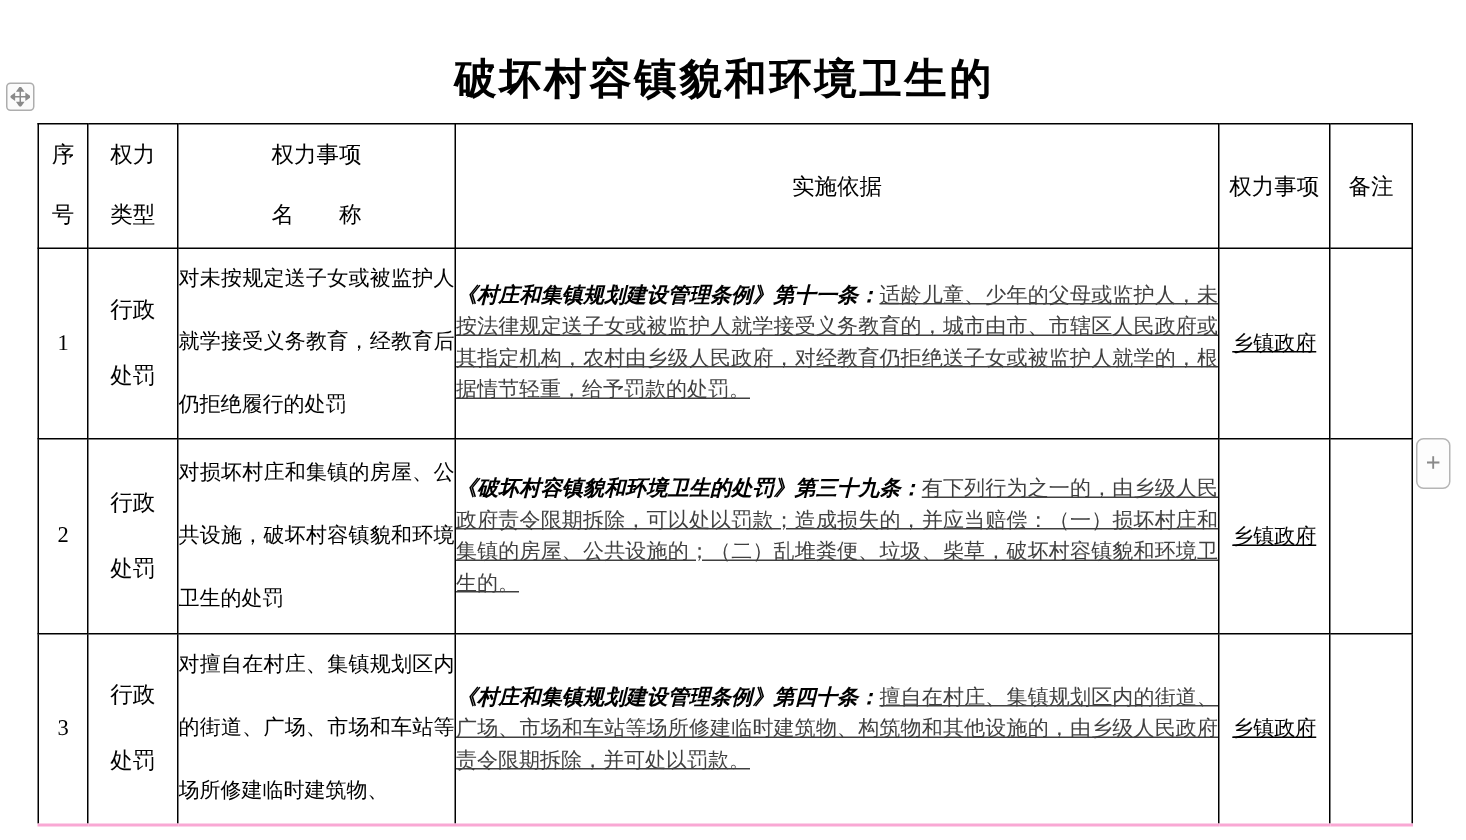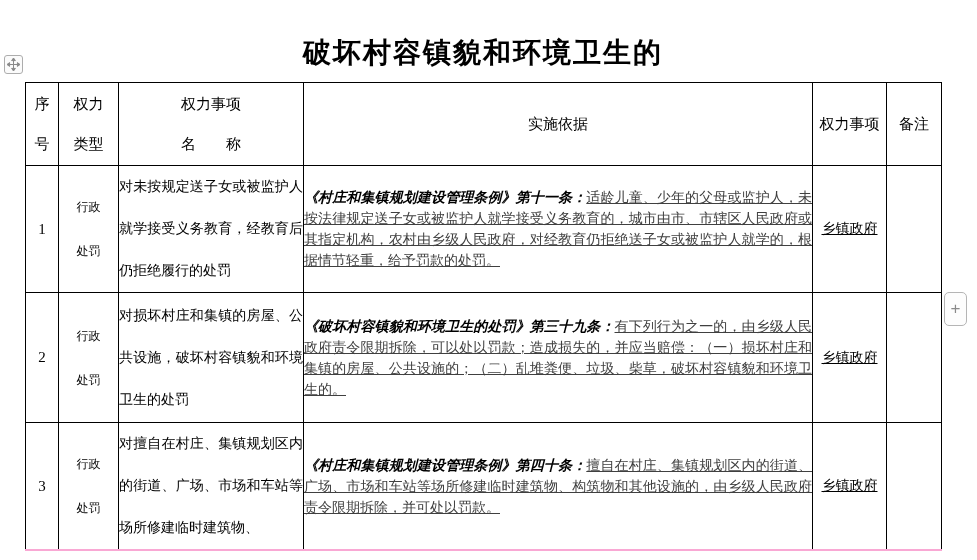--- a/index.html
+++ b/index.html
@@ -32,21 +32,21 @@
     border-collapse:collapse;table-layout:fixed;
   }
   table.lawlist td, table.lawlist th{
     border:1px solid #000;padding:0;vertical-align:middle;
     font-weight:normal;overflow:hidden;
   }
   tr.lastrow td{border-bottom:2px solid #f9a8d4;}
   th.hcell{font-size:15px;text-align:center;color:#000;}
   .hstack{line-height:40px;}
   td.c-idx{text-align:center;font-size:15px;}
-  td.c-ptype{text-align:center;font-size:12px;}
+  td.c-ptype{text-align:center;font-size:15px;}
   .pstack{line-height:44px;}
   td.c-name{font-size:14px;line-height:42px;padding:0 7px;text-align:justify;text-justify:inter-ideograph;}
   td.c-basis{font-size:14px;line-height:21px;padding:4px 9px;text-align:justify;text-justify:inter-ideograph;}
   td.c-basis .lead{font-weight:bold;font-style:italic;color:#000;}
   td.c-basis .body{color:#404040;text-decoration:underline;}
   td.c-subject{text-align:center;font-size:14px;text-decoration:underline;}
   td.c-remark{font-size:14px;}
 </style>
 </head>
 <body>

